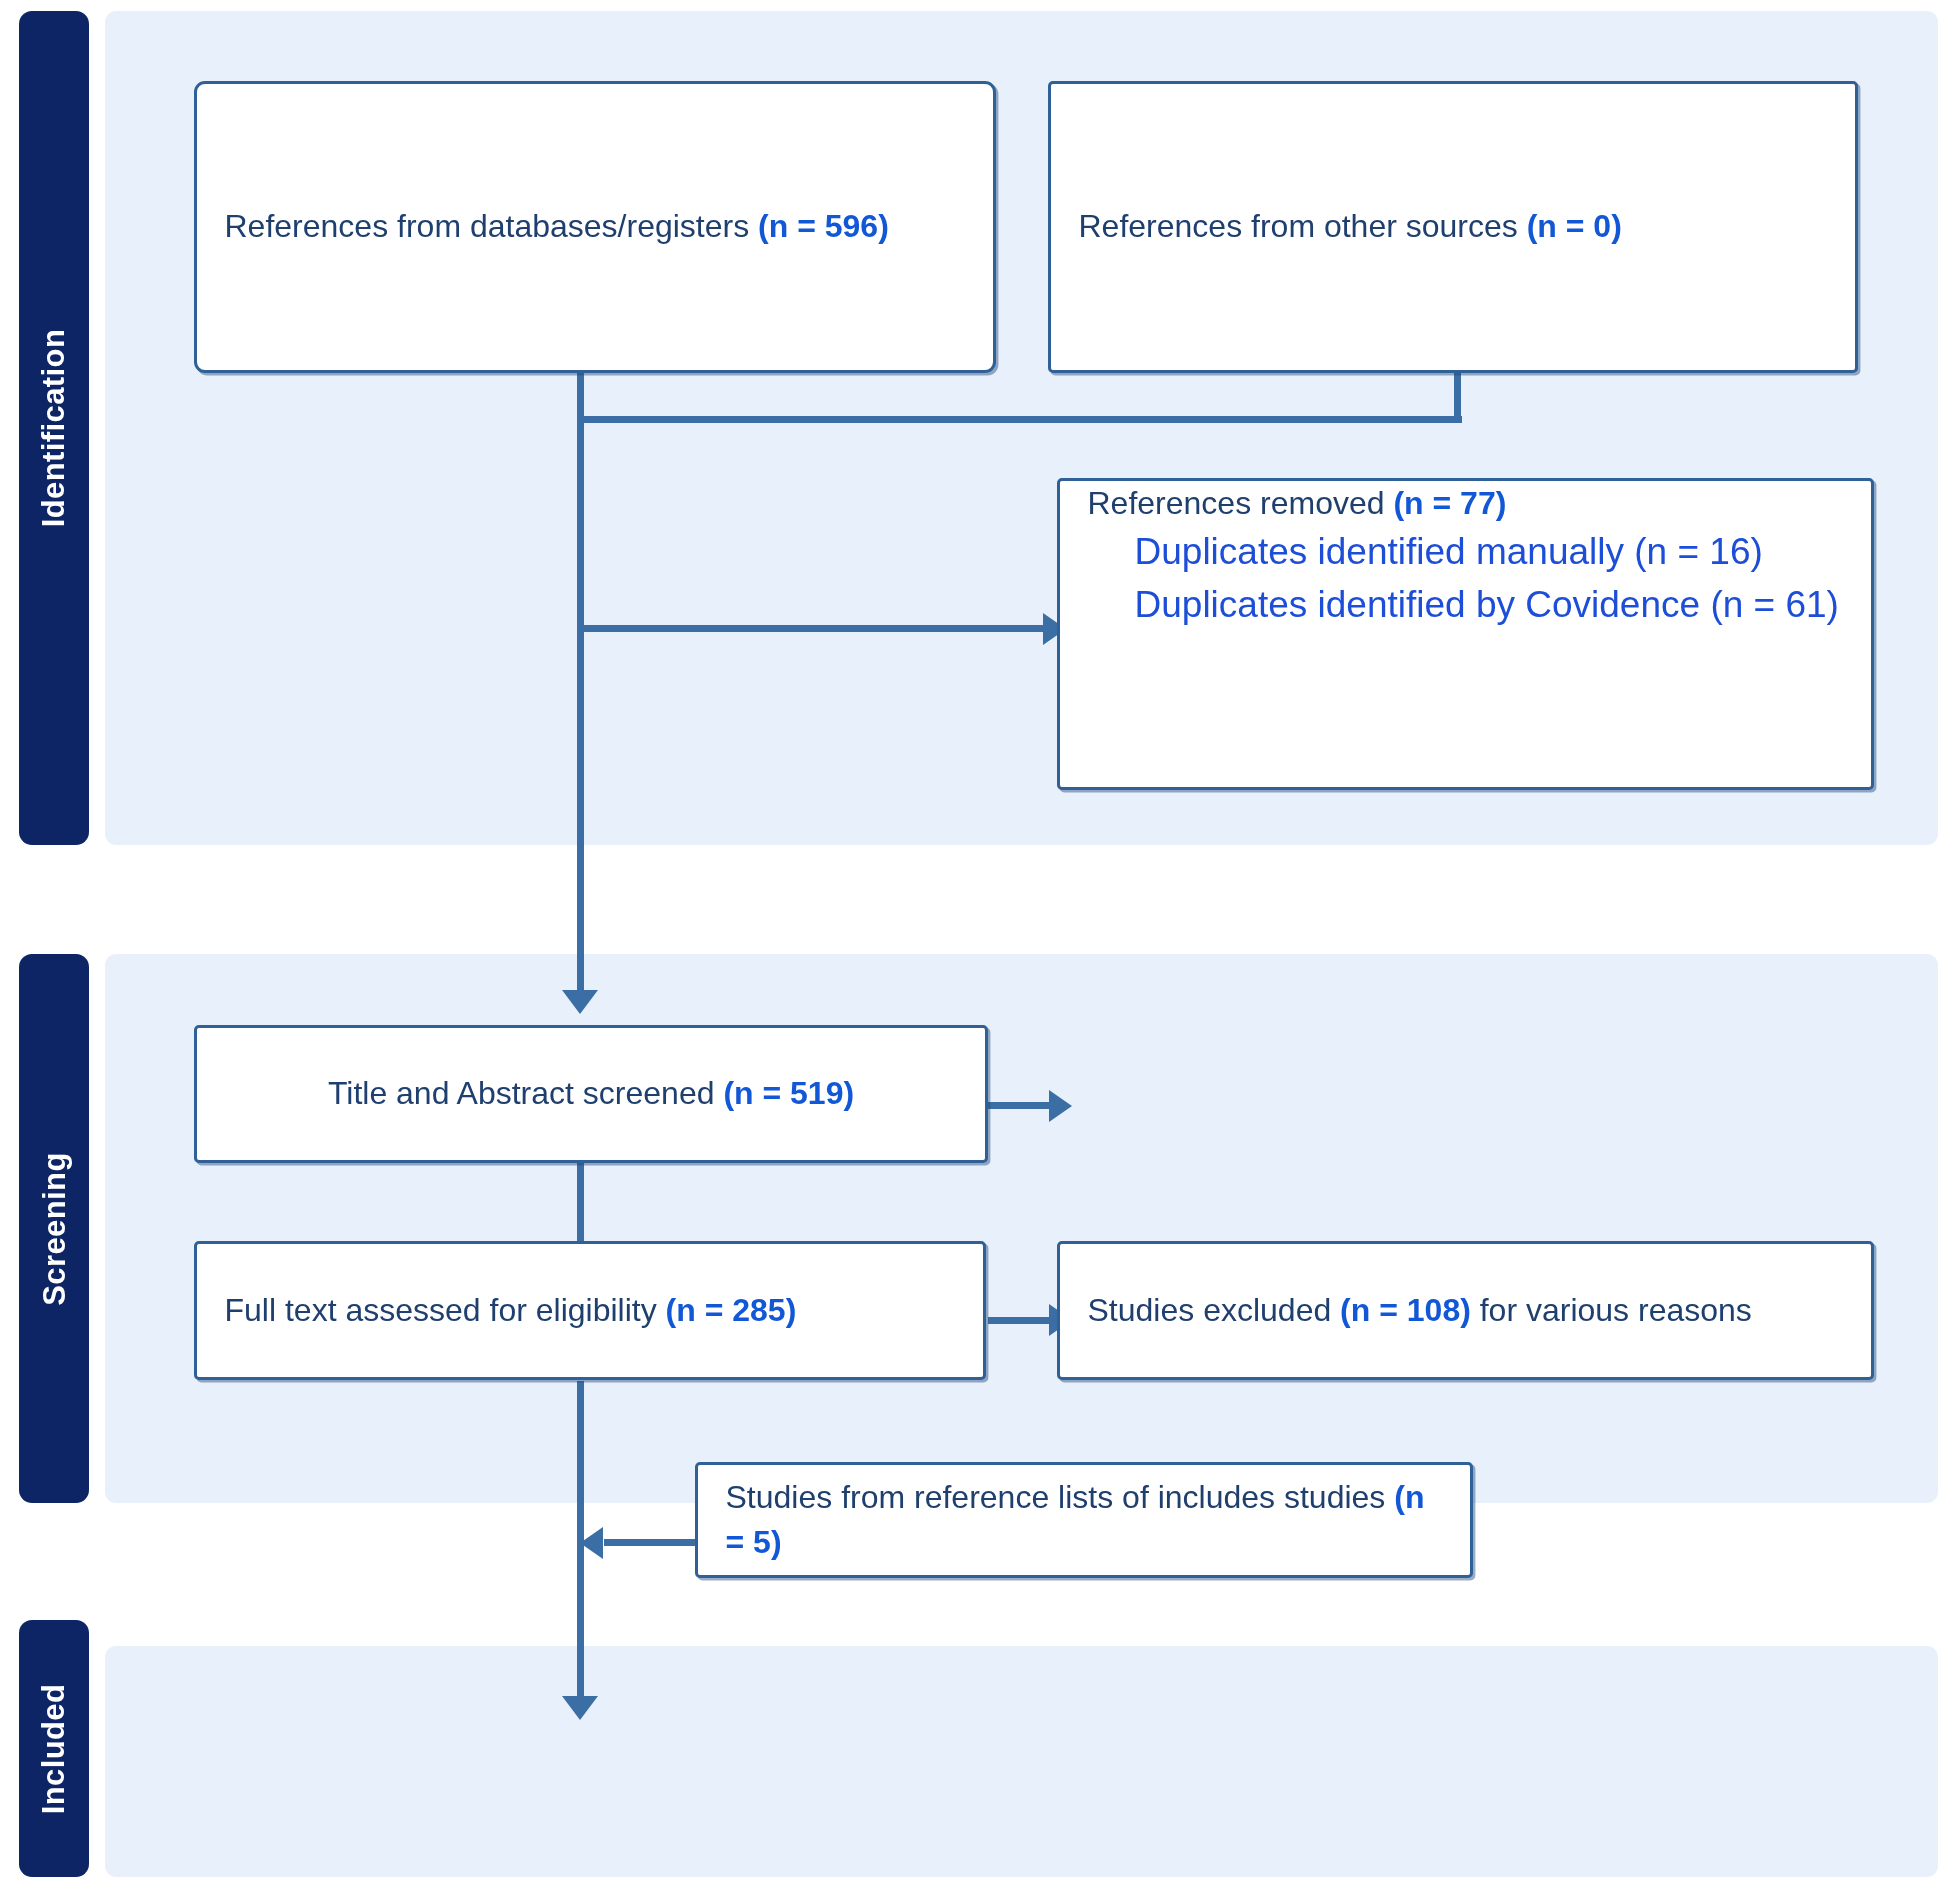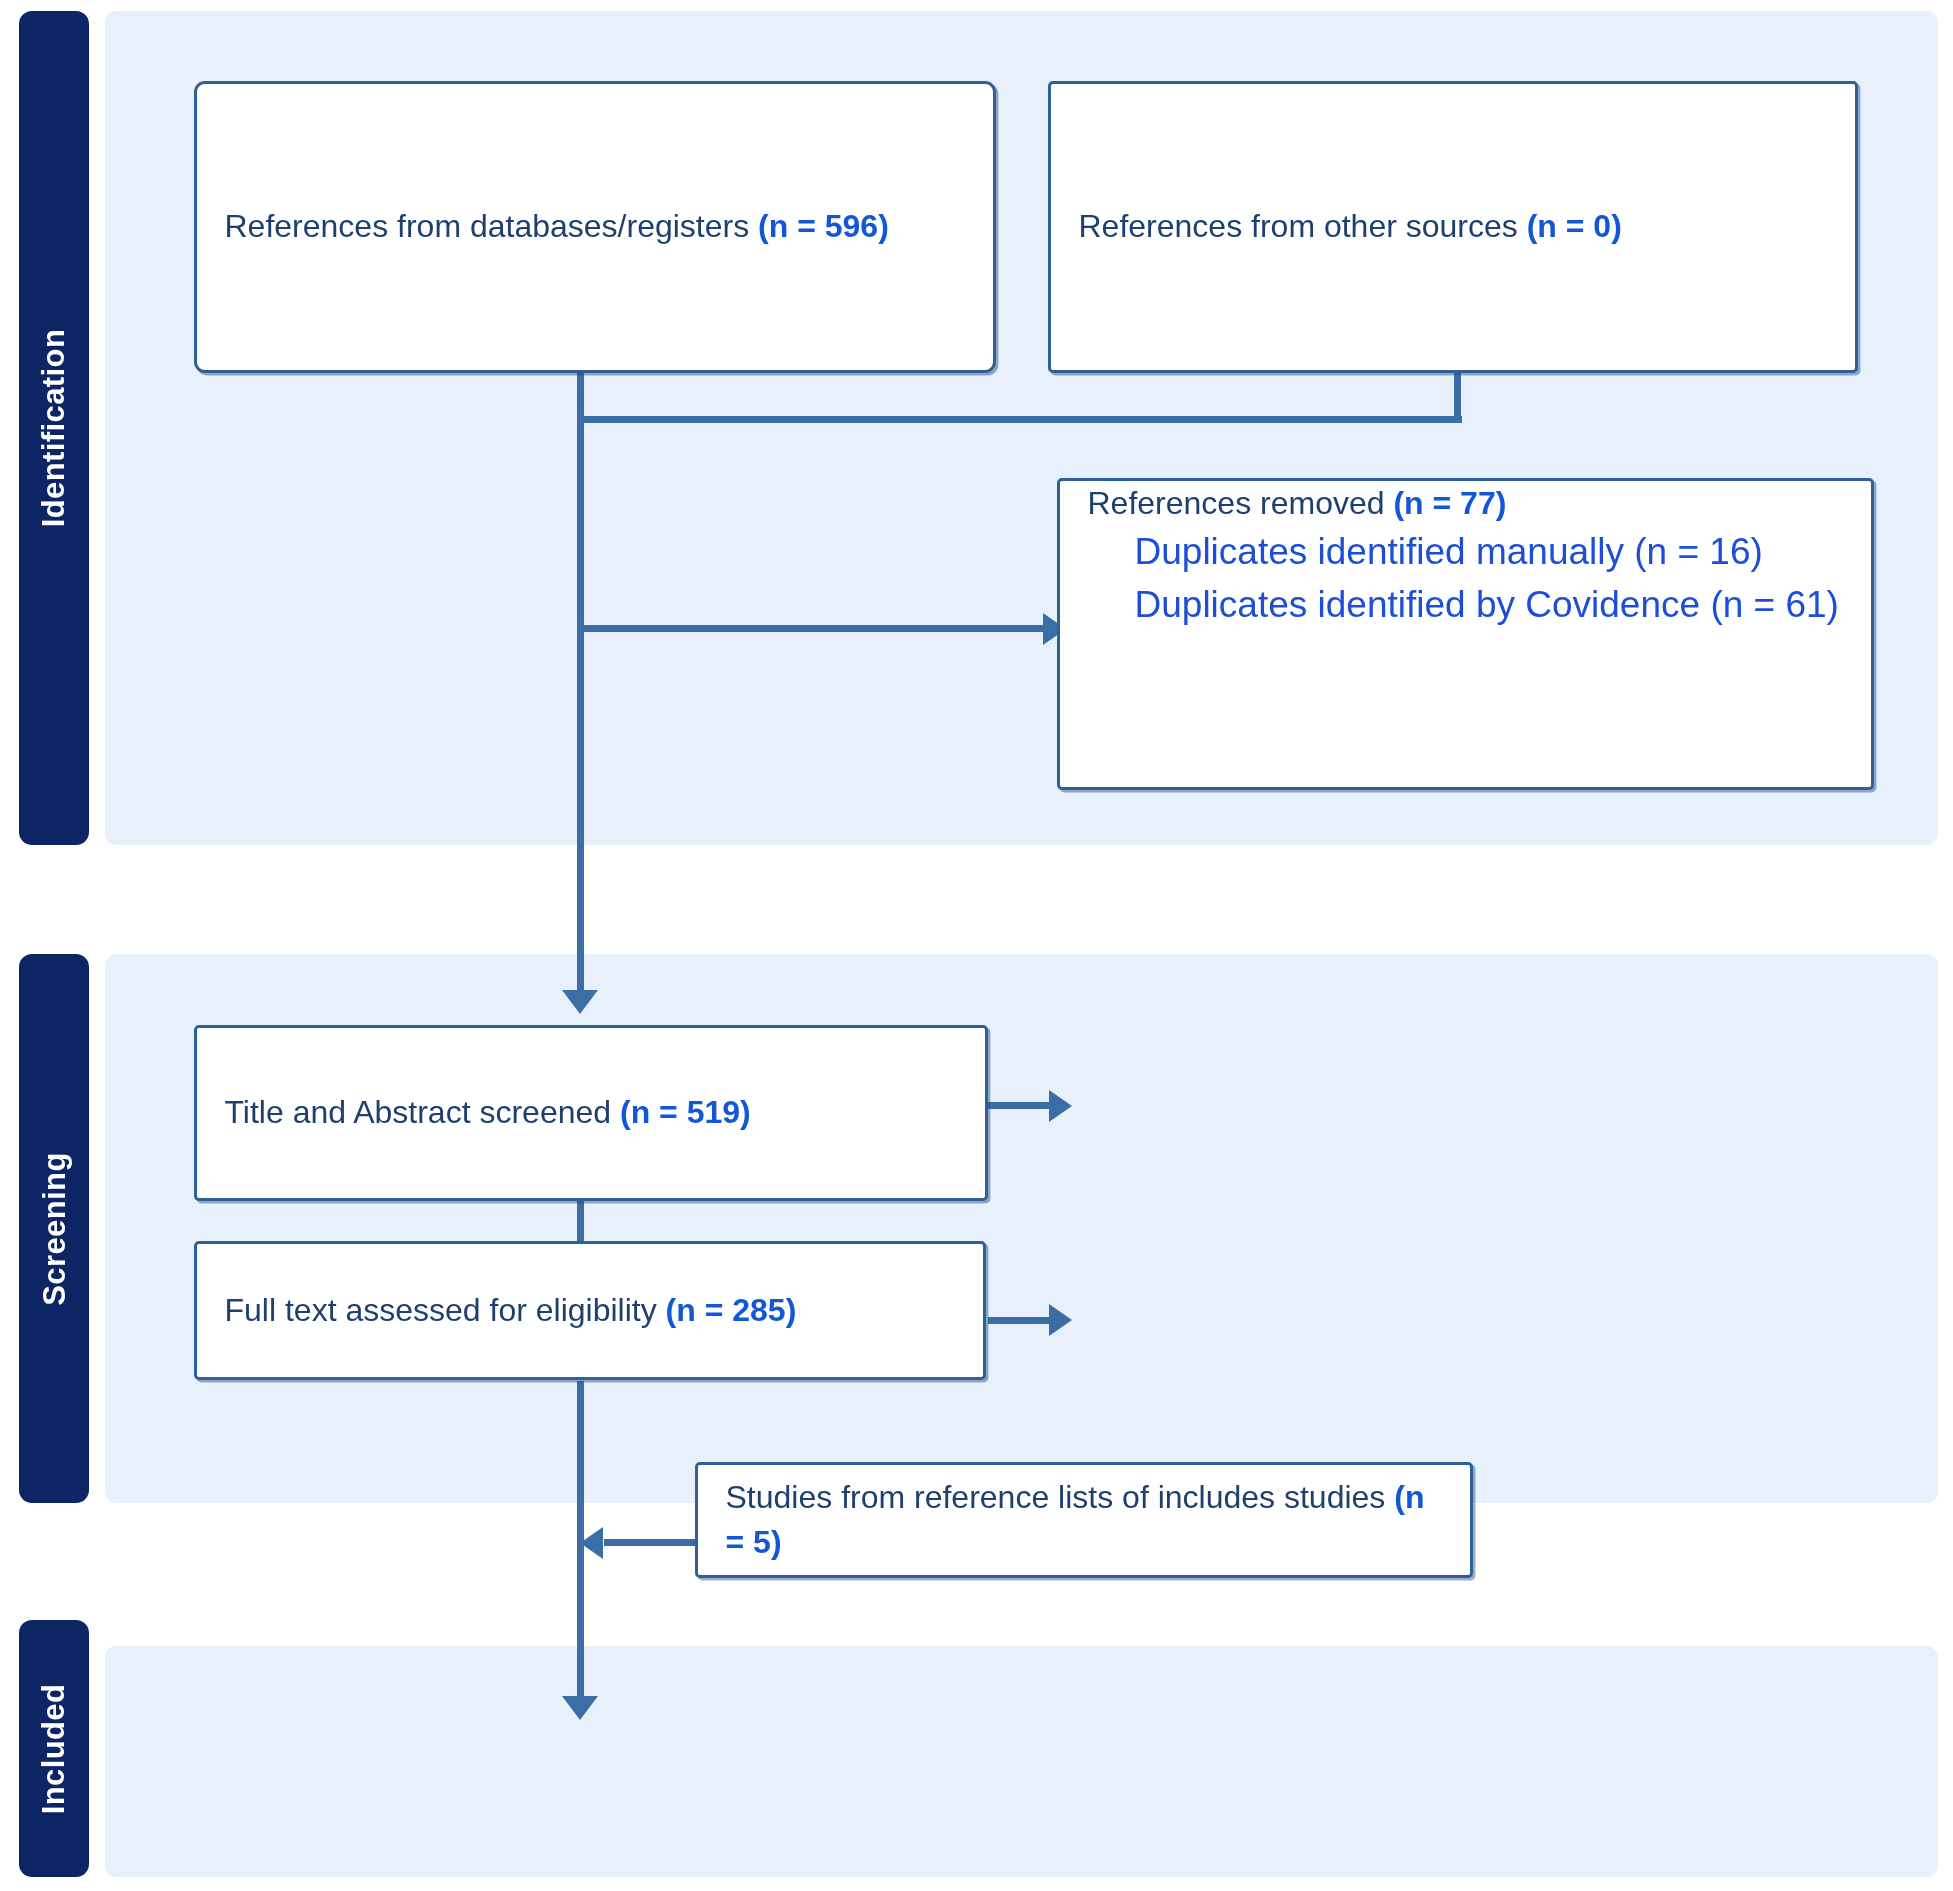--- a/index.html
+++ b/index.html
@@ -156,33 +156,38 @@
   </div>
 
   <div class="node" style="left:1057px; top:478px; width:817px; height:312px; align-items:flex-start;">
     <div class="txt">
       <span>References removed </span><span class="n">(n = 77)</span>
       <span class="sub">Duplicates identified manually (n = 16)</span>
       <span class="sub">Duplicates identified by Covidence (n = 61)</span>
     </div>
   </div>
 
-  <div class="node" style="left:194px; top:1025px; width:794px; height:176px;">
+  <div class="node" style="left:194px; top:1025px; width:794px; height:138px;justify-content:center;">
     <div class="txt">
       <span>Title and Abstract screened </span><span class="n">(n = 519)</span>
     </div>
   </div>
 
 
   <div class="node" style="left:194px; top:1241px; width:792px; height:139px;">
     <div class="txt">
       <span>Full text assessed for eligibility </span><span class="n">(n = 285)</span>
     </div>
   </div>
 
+  <div class="node" style="left:1057px; top:1241px; width:817px; height:139px;">
+    <div class="txt">
+      <span>Studies excluded </span><span class="n">(n = 108)</span><span> for various reasons</span>
+    </div>
+  </div>
 
   <div class="node" style="left:695px; top:1462px; width:778px; height:116px;">
     <div class="txt">
       <span>Studies from reference lists of includes studies </span><span class="n">(n = 5)</span>
     </div>
   </div>
 
 
 </div>
 

